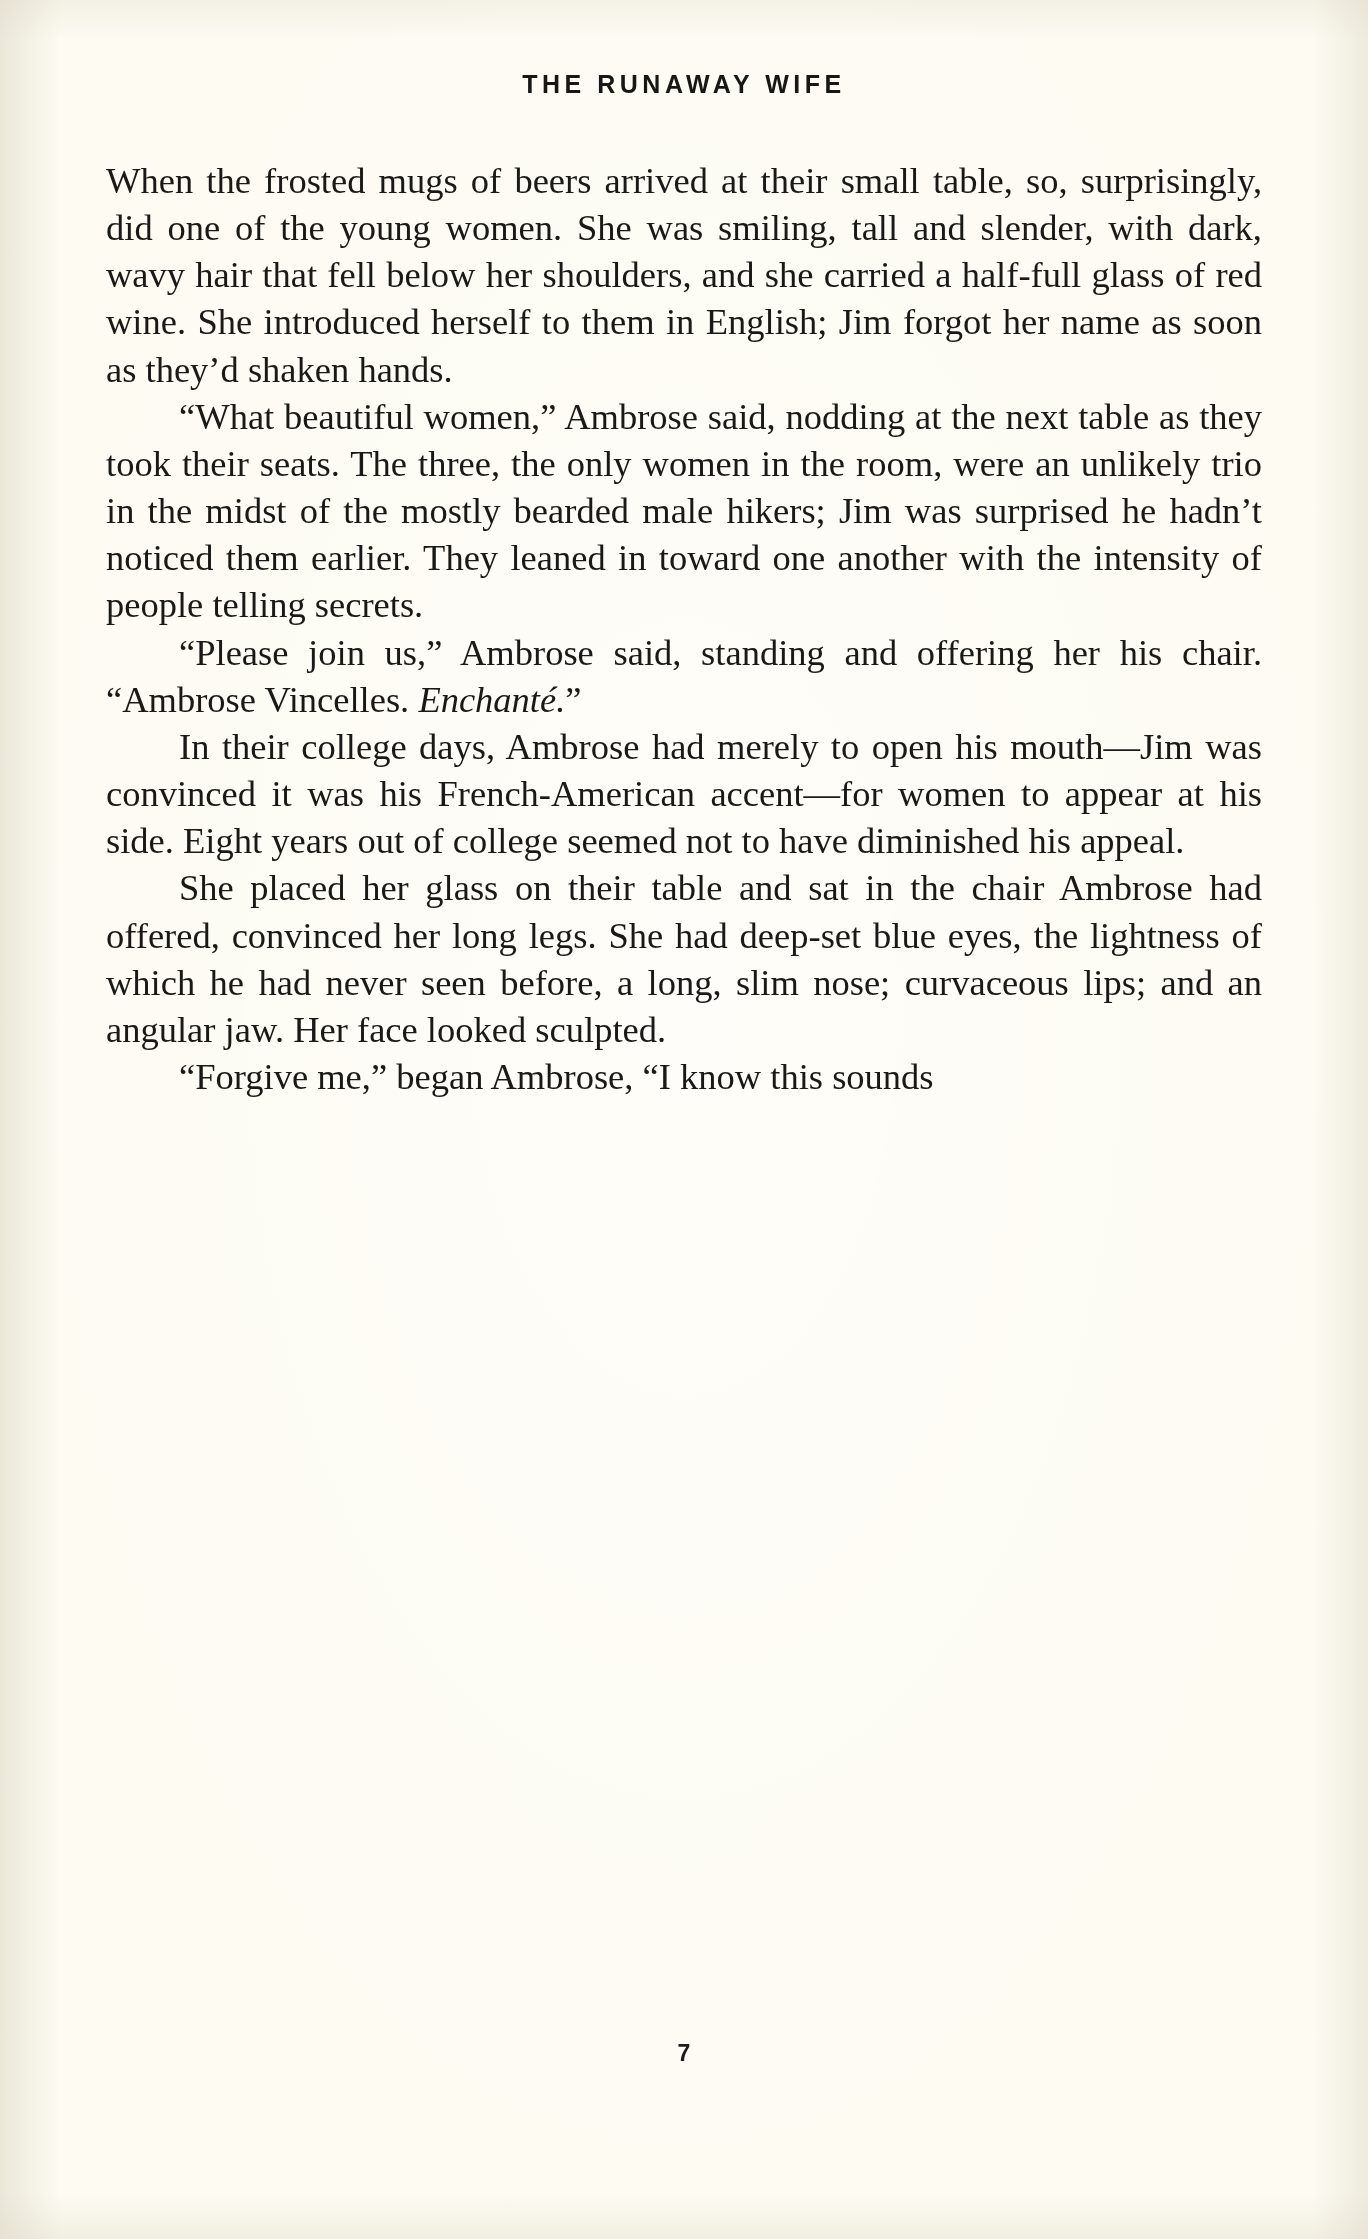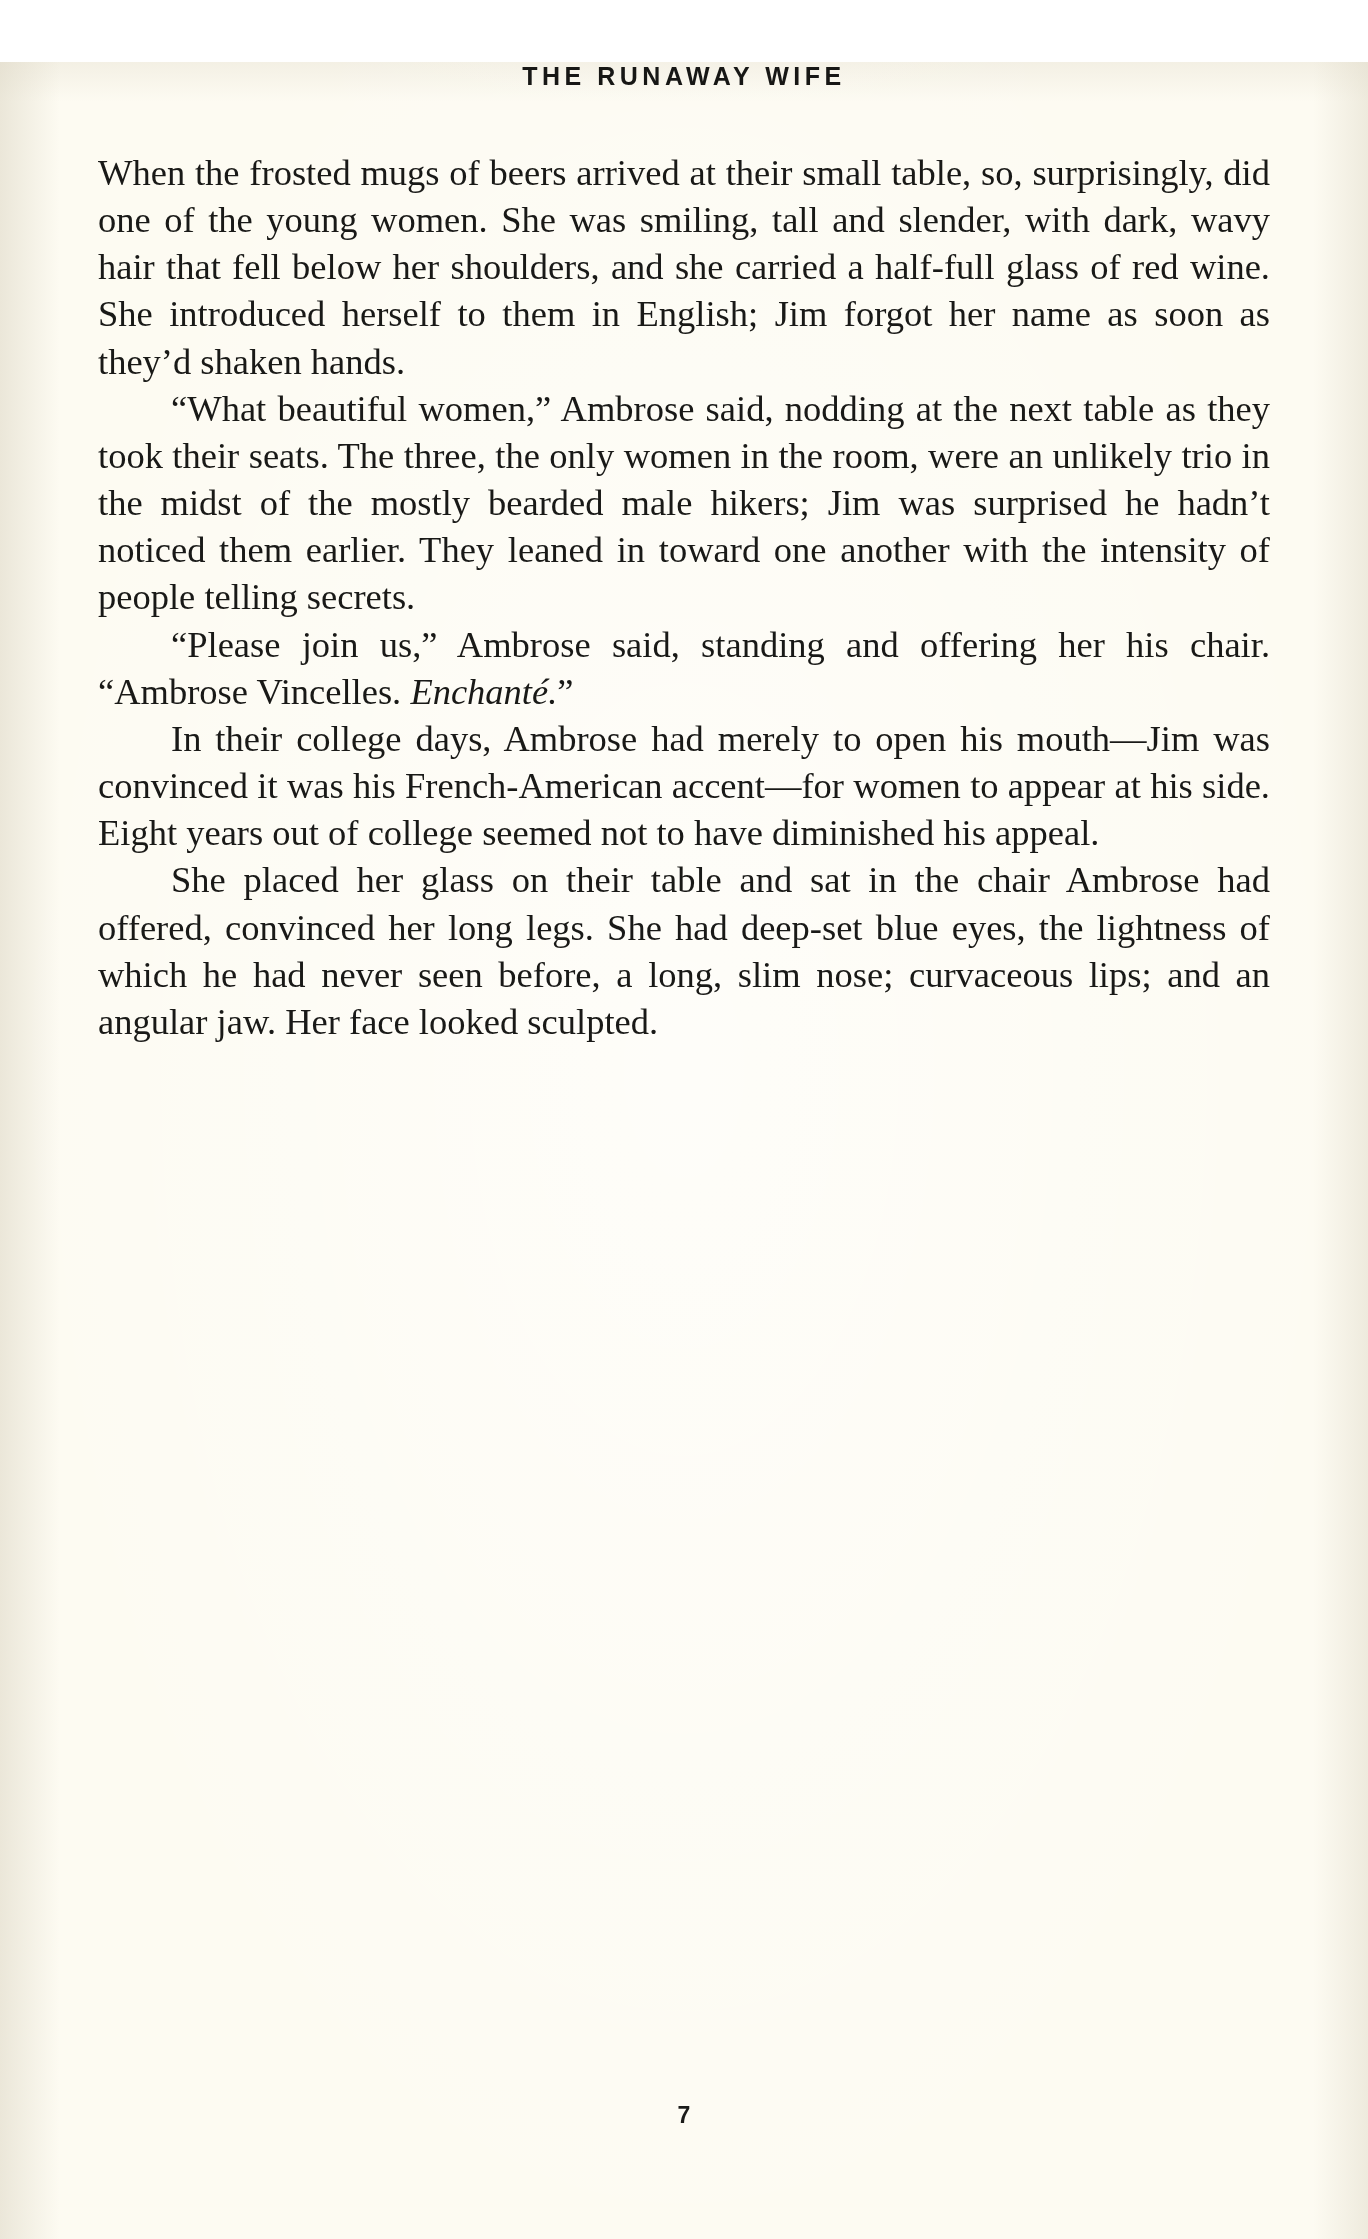--- a/index.html
+++ b/index.html
@@ -29,21 +29,21 @@
     background:
       radial-gradient(ellipse at 50% 45%, rgba(255,255,255,0.55) 0%, rgba(253,250,238,0.0) 70%),
       linear-gradient(90deg, rgba(220,214,196,0.55) 0px, rgba(253,251,242,0) 60px),
       linear-gradient(270deg, rgba(220,214,196,0.45) 0px, rgba(253,251,242,0) 55px),
       linear-gradient(180deg, rgba(225,219,202,0.35) 0px, rgba(253,251,242,0) 40px),
       linear-gradient(0deg, rgba(225,219,202,0.4) 0px, rgba(253,251,242,0) 45px);
     pointer-events: none;
   }
   .content {
     position: relative;
-    padding: 0;
+    padding: 8px;
   }
   .running-head {
     margin: 62px 0 0 0;
     text-align: center;
     font-family: "Liberation Sans", sans-serif;
     font-size: 25px;
     font-weight: 700;
     letter-spacing: 4.5px;
     color: #171715;
   }
@@ -96,18 +96,19 @@
 
       <p>“What beautiful women,” Ambrose said, nodding at the next table as they took their seats. The three, the only women in the room, were an unlikely trio in the midst of the mostly bearded male hikers; Jim was surprised he hadn’t noticed them earlier. They leaned in toward one another with the intensity of people telling secrets.</p>
 
       <p><span>“Please join us,” Ambrose said, standing and offering her his chair. “Ambrose Vincelles. </span><span class="italic">Enchanté.</span><span>”</span></p>
 
       <p>In their college days, Ambrose had merely to open his mouth—Jim was convinced it was his French-American accent—for women to appear at his side. Eight years out of college seemed not to have diminished his appeal.</p>
 
 
       <p>She placed her glass on their table and sat in the chair Ambrose had offered, convinced her long legs. She had deep-set blue eyes, the lightness of which he had never seen before, a long, slim nose; curvaceous lips; and an angular jaw. Her face looked sculpted.</p>
 
+      <p>“Forgive me,” began Ambrose, “I know this sounds</p>
 
     </div>
   </div>
 
   <div class="folio">7</div>
 </div>
 
 </body></html>

